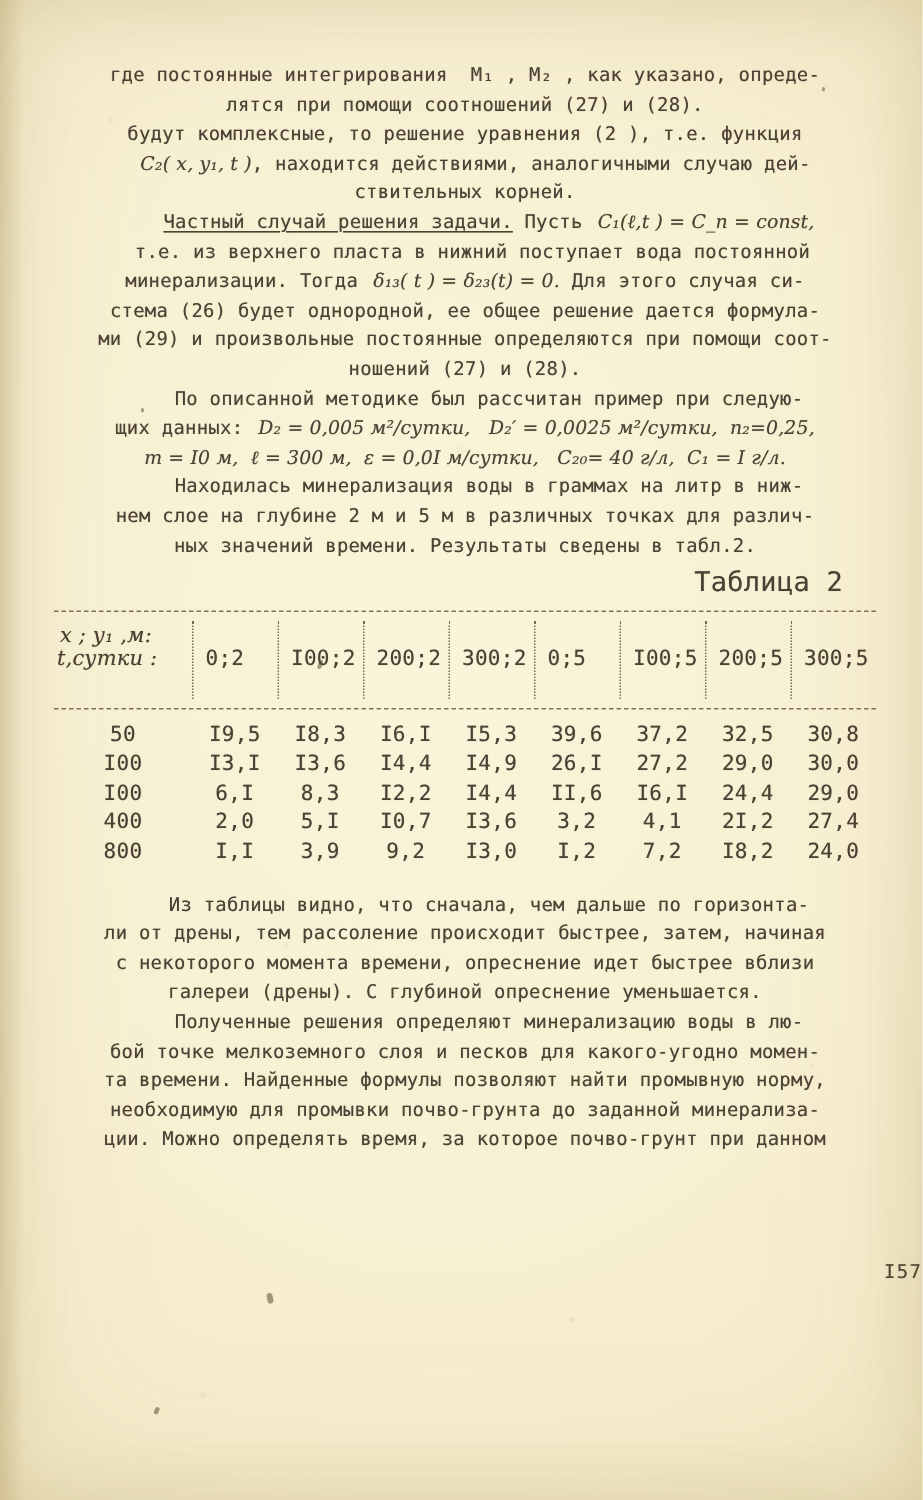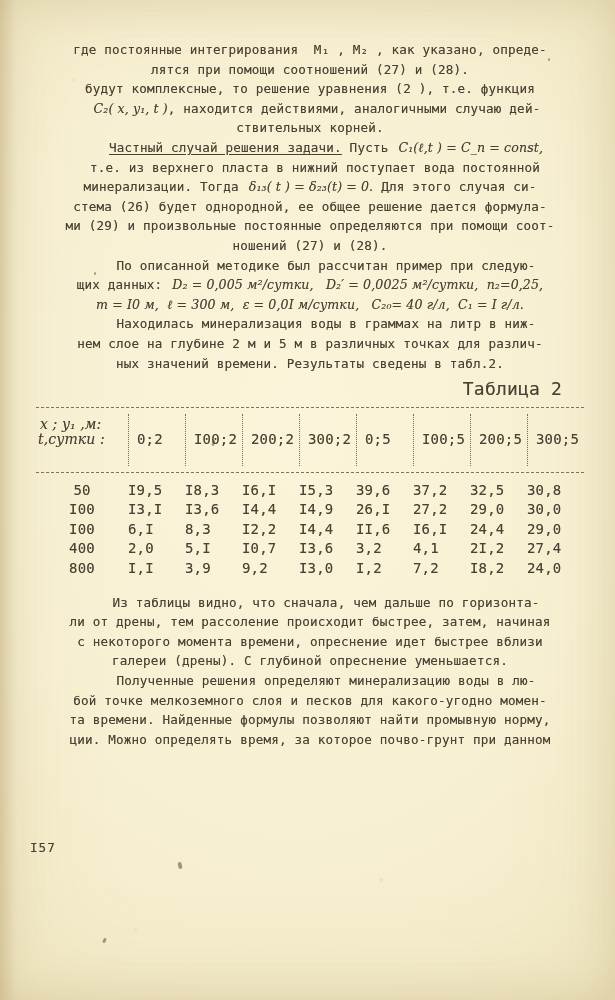--- a/index.html
+++ b/index.html
@@ -154,34 +154,34 @@
   }
 
   tr.datarow td { height: 18.6px; }
   td.rowlabel {
     width: 92px;
     text-align: center;
     padding-right: 14px;
   }
   td.val {
     width: 57px;
-    text-align: left;
+    text-align: center;
   }
 
   .tbl-top-space { height: 5px; }
   .tbl-bot-space { height: 5px; }
   .tbl-data-top { height: 8px; }
 
   
   #pagenum {
     position: absolute;
     left: 0;
     right: 0;
     top: 840px;
-    text-align: left;
+    text-align: right;
     font-size: 12.6px;
     color: #4a4034;
     letter-spacing: 1px;
     text-shadow: 0 0 .6px rgba(70,58,42,.45);
     padding-left: 30px;
   }
 
   
   .speck {
     position: absolute;
@@ -344,20 +344,21 @@
 
     <div class="blockgap" style="height:14px;"></div>
     <p class="para indent"><span>Из таблицы видно, что сначала, чем дальше по горизонта-</span></p>
     <p class="para"><span>ли от дрены, тем рассоление происходит быстрее, затем, начиная</span></p>
     <p class="para"><span>с некоторого момента времени, опреснение идет быстрее вблизи</span></p>
     <p class="para"><span>галереи (дрены). С глубиной опреснение уменьшается.</span></p>
 
     <p class="para indent"><span>Полученные решения определяют минерализацию воды в лю-</span></p>
     <p class="para"><span>бой точке мелкоземного слоя и песков для какого-угодно момен-</span></p>
     <p class="para"><span>та времени. Найденные формулы позволяют найти промывную норму,</span></p>
+    <p class="para"><span>необходимую для промывки почво-грунта до заданной минерализа-</span></p>
     <p class="para"><span>ции. Можно определять время, за которое почво-грунт при данном</span></p>
 
   </div>
 
   <div id="pagenum">I57</div>
 
   <div id="edgeshade"></div>
 </div>
 
 </body></html>

